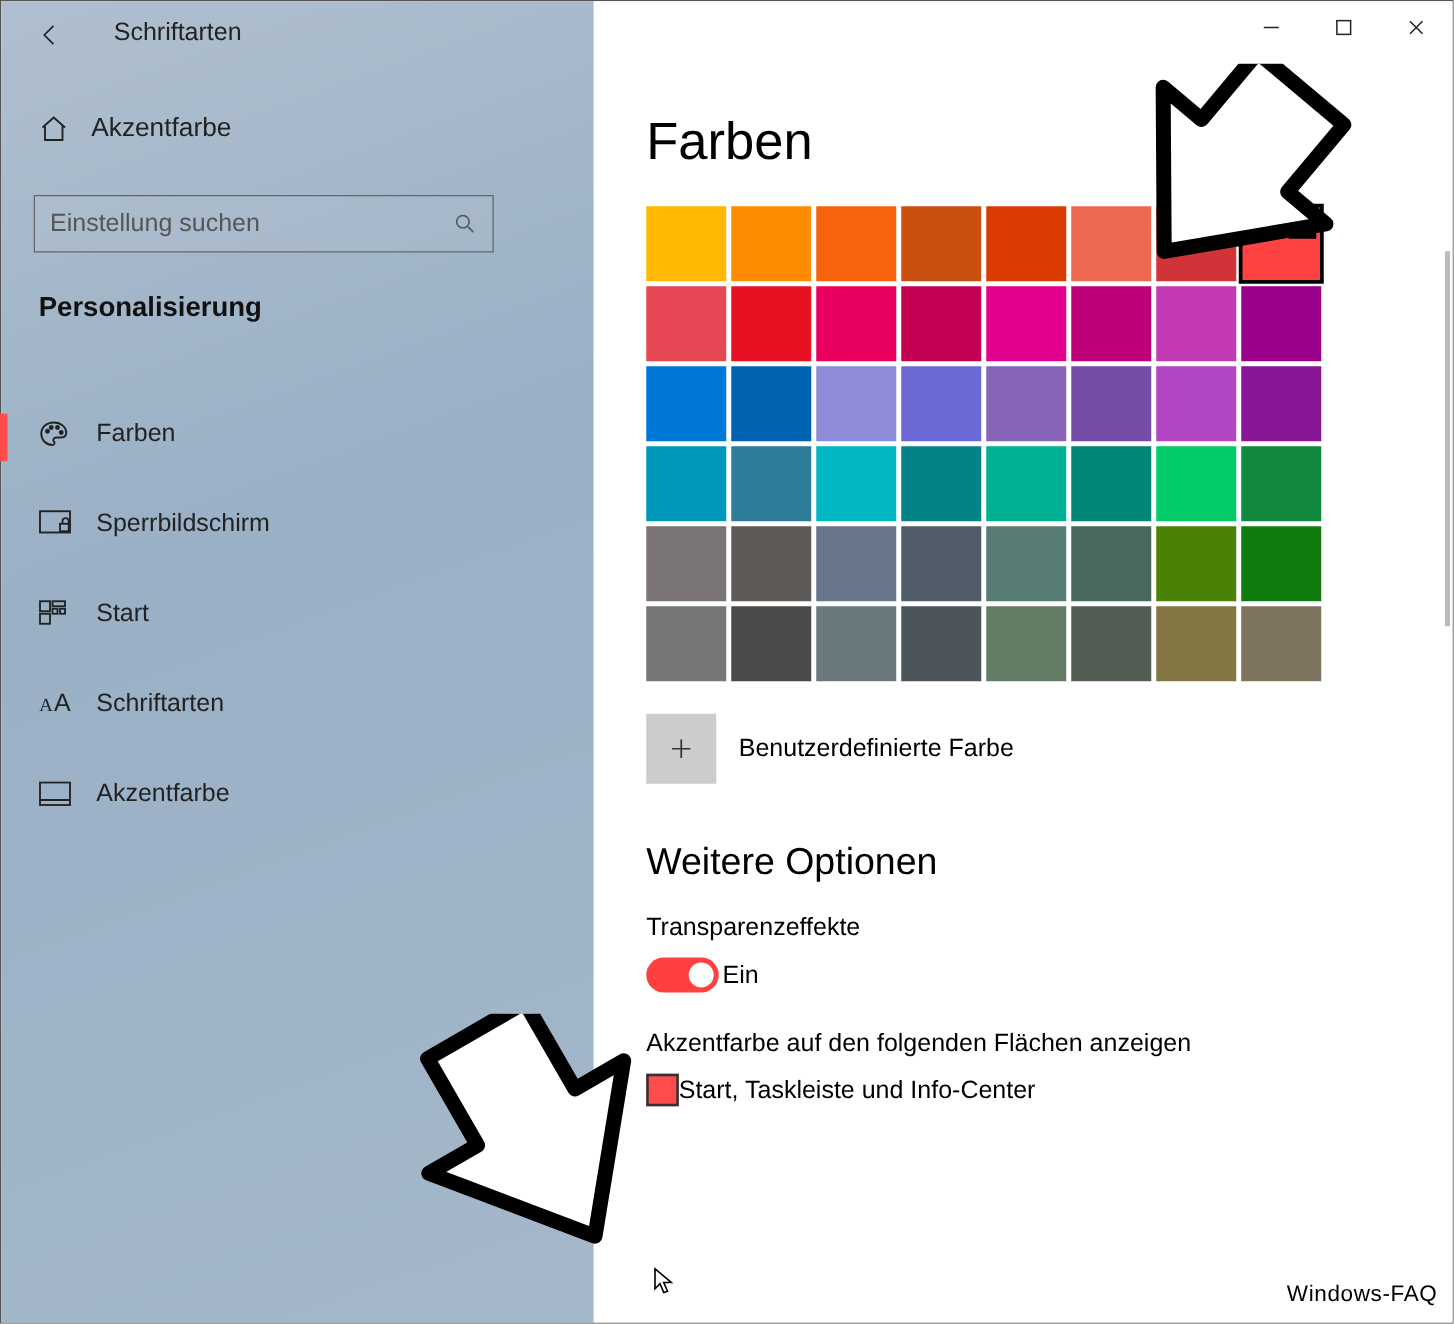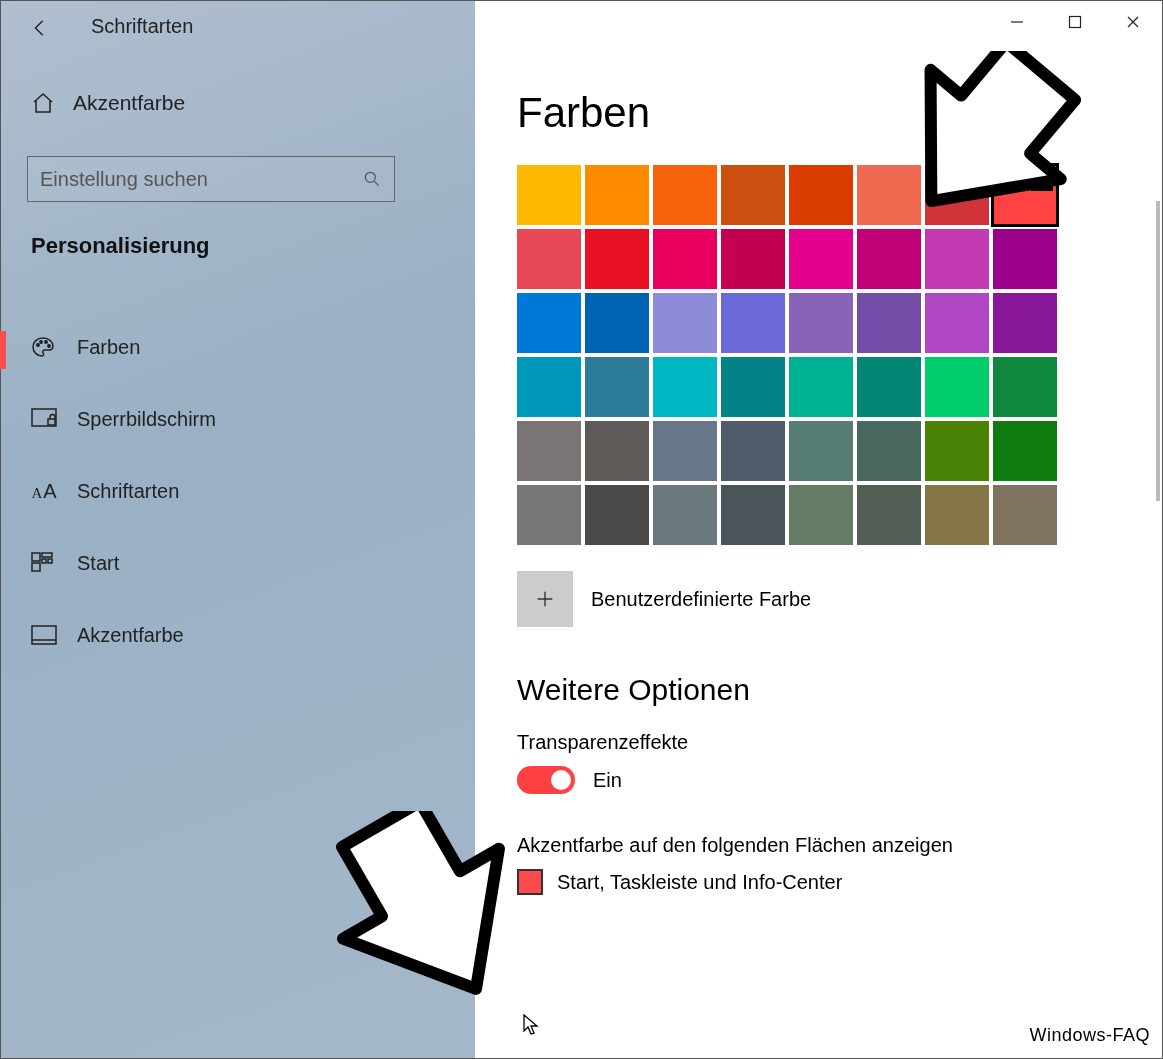--- a/index.html
+++ b/index.html
@@ -64,26 +64,26 @@
   }
   .swatch.selected .chk { position:absolute; top:5px; right:6px; color:#fff; z-index:2; }
 
   .custom-row { display:flex; align-items:center; gap:18px; margin-top:26px;}
   .custom-btn { width:56px; height:56px; background:#ccc; display:flex;align-items:center;justify-content:center; font-size:26px; color:#333;}
   .custom-label { font-size:20px; }
 
   h2.sec { font-weight:400; font-size:30px; margin-top:46px; margin-bottom:24px;}
 
   .opt-label { font-size:20px; margin-bottom:12px; }
-  .toggle-row { display:flex; align-items:center; gap:18px; margin-bottom:40px;}
+  .toggle-row { display:flex; align-items:center; gap:3px; margin-bottom:30px;}
   .toggle { width:58px; height:28px; border-radius:14px; background:#ff4040; position:relative;}
   .toggle .knob { position:absolute; right:4px; top:4px; width:20px; height:20px; border-radius:50%; background:#fff;}
   .toggle-state { font-size:20px; }
 
-  .chk-row { display:flex; align-items:center; gap:14px; margin-top:10px;}
+  .chk-row { display:flex; align-items:center; gap:0; margin-top:10px;}
   .chkbox { width:26px; height:26px; border:2px solid #333; background:#ff4b4b; position:relative;}
   .chkbox::after{content:"";}
   .chk-label { font-size:20px; }
 
   
   .scrollbar { position:absolute; right:2px; top:200px; width:4px; height:300px; background:#bbb;}
 
   
   .arrow { position:absolute; z-index:50; }
   .cursor2 { position:absolute; z-index:60; }
@@ -141,34 +141,34 @@
           <span class="icn">
             <svg width="26" height="22" viewBox="0 0 26 22" fill="none" stroke="#222" stroke-width="1.5">
               <rect x="1" y="1" width="24" height="17"></rect>
               <rect x="17" y="11" width="7" height="6" fill="#9ab0c5"></rect>
               <path d="M19 11 V9 a2.5 2.5 0 0 1 5 0 V11"></path>
             </svg>
           </span>
           <span>Sperrbildschirm</span>
         </div>
         <div class="nav-item">
-          <span class="icn"><span style="font-family:serif;font-size:15px;">A</span><span style="font-size:20px;margin-left:1px;">A</span></span>
-          <span>Schriftarten</span>
-        </div>
-        <div class="nav-item">
           <span class="icn">
             <svg width="22" height="22" viewBox="0 0 22 22" fill="none" stroke="#222" stroke-width="1.5">
               <rect x="1" y="1" width="8" height="8"></rect>
               <rect x="11" y="1" width="10" height="4"></rect>
               <rect x="11" y="7" width="4" height="4"></rect>
               <rect x="17" y="7" width="4" height="4"></rect>
               <rect x="1" y="11" width="8" height="8"></rect>
             </svg>
           </span>
           <span>Start</span>
+        </div>
+        <div class="nav-item">
+          <span class="icn"><span style="font-family:serif;font-size:15px;">A</span><span style="font-size:20px;margin-left:1px;">A</span></span>
+          <span>Schriftarten</span>
         </div>
         <div class="nav-item">
           <span class="icn">
             <svg width="26" height="20" viewBox="0 0 26 20" fill="none" stroke="#222" stroke-width="1.5">
               <rect x="1" y="1" width="24" height="18"></rect>
               <line x1="1" y1="15" x2="25" y2="15"></line>
             </svg>
           </span>
           <span>Akzentfarbe</span>
         </div>

